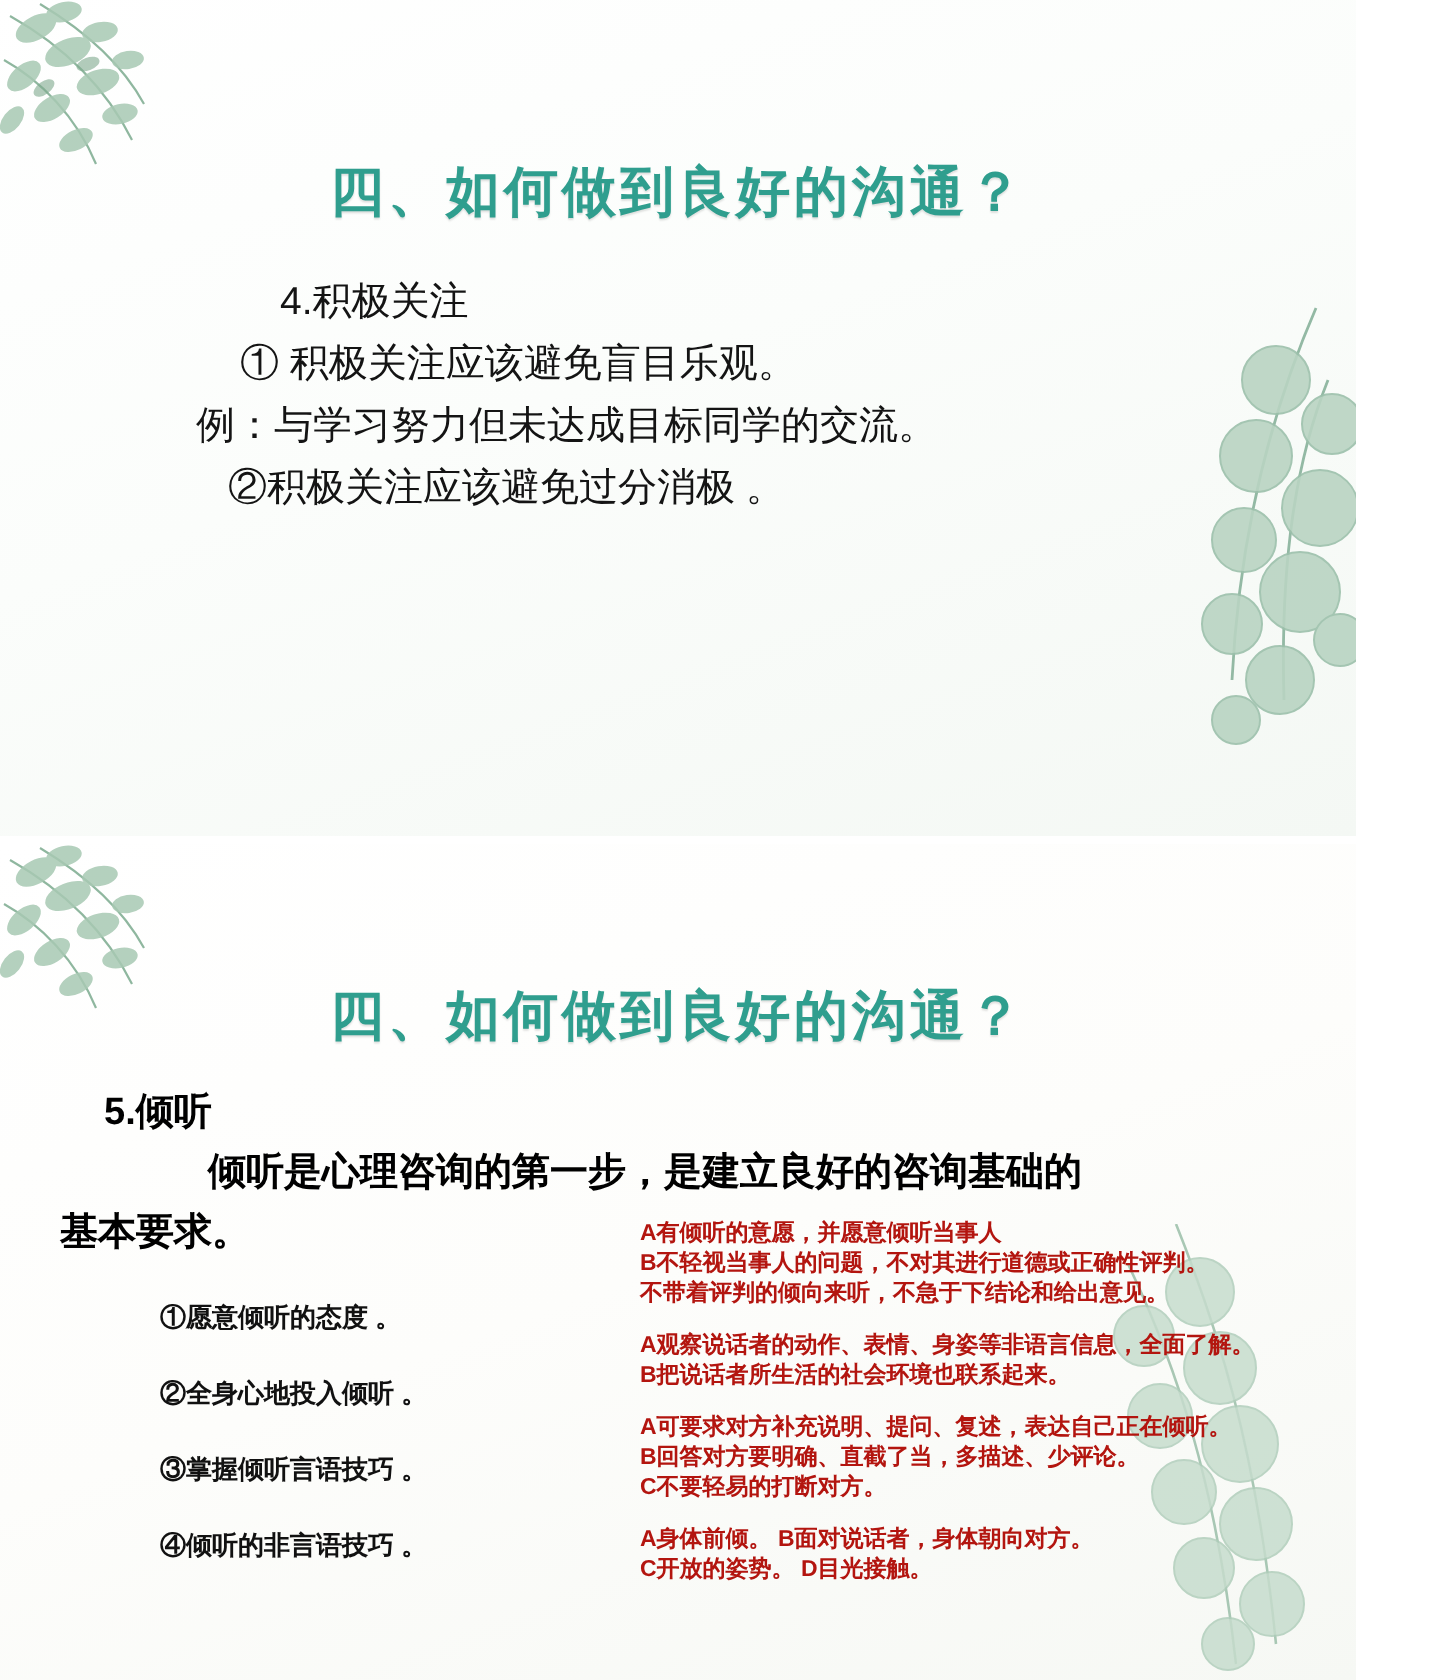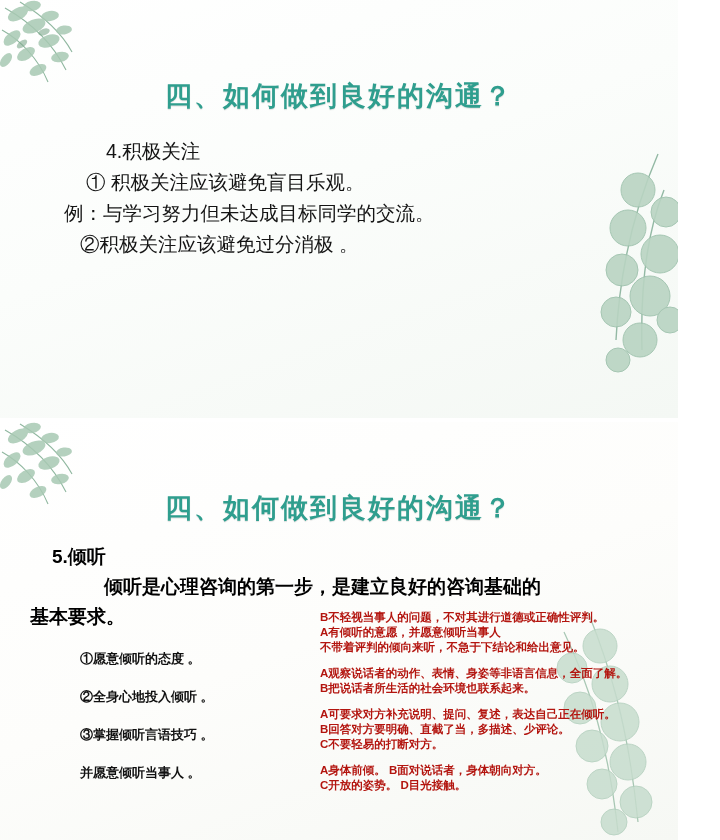--- a/index.html
+++ b/index.html
@@ -47,21 +47,21 @@
     font-size: 27px;
     padding-top: 68px;
   }
   .body-text {
     color: #141414;
     position: relative;
     z-index: 3;
   }
   .s1-body {
     margin-top: 22px;
-    padding-left: 28px;
+    padding-left: 62px;
     font-size: 19.5px;
     line-height: 31px;
   }
   .s1-body .l1 { padding-left: 78px; }
   .s1-body .l2 { padding-left: 58px; }
   .s1-body .l3 { padding-left: 36px; }
   .s1-body .l4 { padding-left: 52px; }
 
   .s2-body {
     margin-top: 16px;
@@ -227,28 +227,28 @@
 
   <div class="s2-body">
     <div class="lead2">5.倾听</div>
     <div class="lead">倾听是心理咨询的第一步，是建立良好的咨询基础的</div>
     <div style="padding-left:0;margin-left:-22px;">基本要求。</div>
 
     <div class="s2-list">
       <div>①愿意倾听的态度 。</div>
       <div>②全身心地投入倾听 。</div>
       <div>③掌握倾听言语技巧 。</div>
-      <div>并愿意倾听当事人 。</div>
+      <div>④倾听的非言语技巧 。</div>
     </div>
   </div>
 
   <div class="notes">
     <div class="note-block">
+      <div>A有倾听的意愿，并愿意倾听当事人</div>
       <div>B不轻视当事人的问题，不对其进行道德或正确性评判。</div>
-      <div>A有倾听的意愿，并愿意倾听当事人</div>
       <div>不带着评判的倾向来听，不急于下结论和给出意见。</div>
     </div>
     <div class="note-block">
       <div>A观察说话者的动作、表情、身姿等非语言信息，全面了解。</div>
       <div>B把说话者所生活的社会环境也联系起来。</div>
     </div>
     <div class="note-block">
       <div>A可要求对方补充说明、提问、复述，表达自己正在倾听。</div>
       <div>B回答对方要明确、直截了当，多描述、少评论。</div>
       <div>C不要轻易的打断对方。</div>

